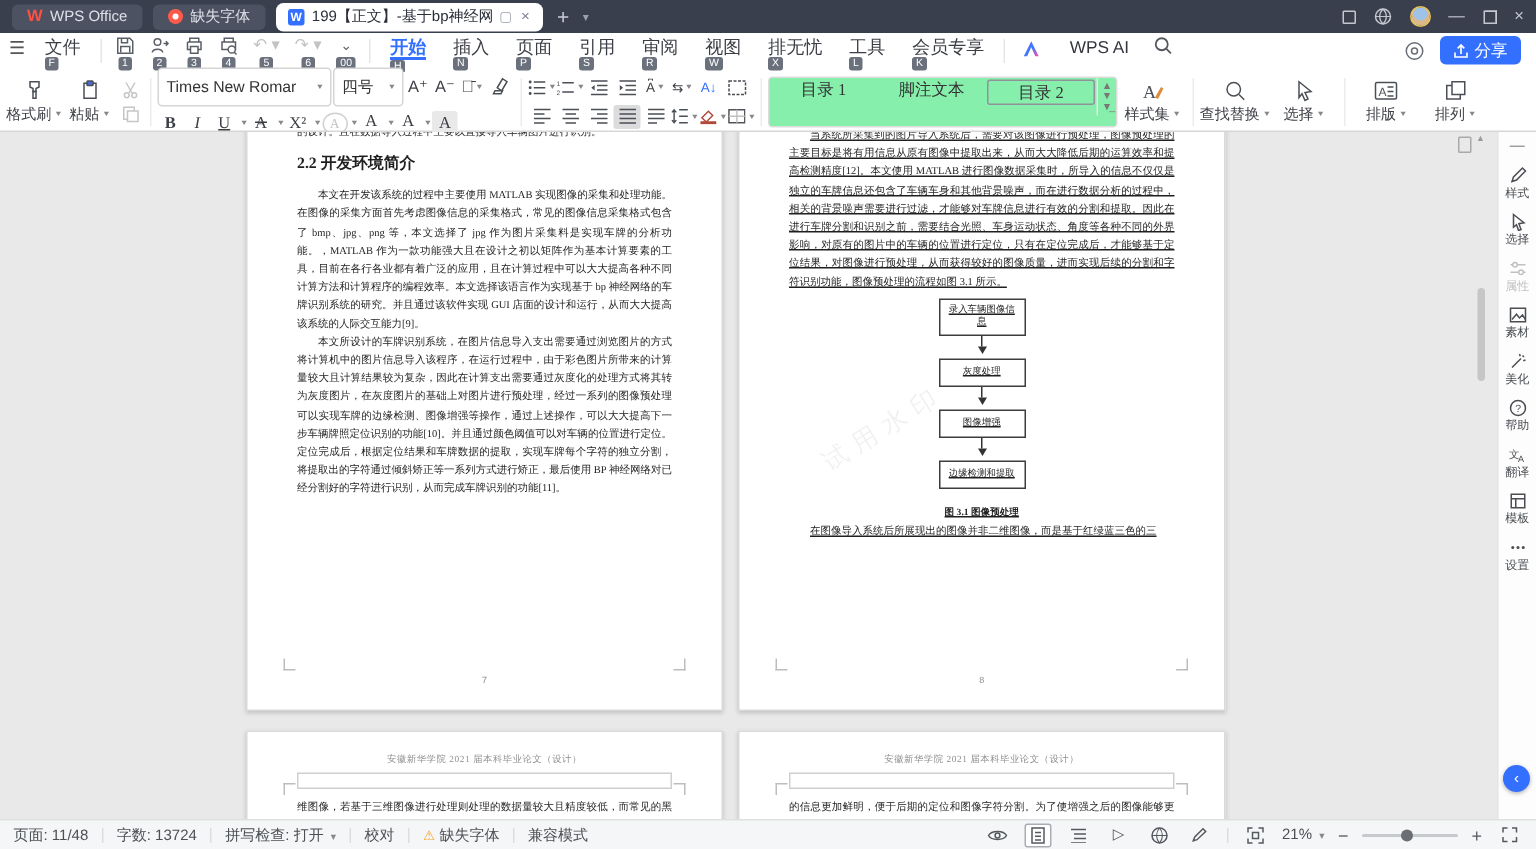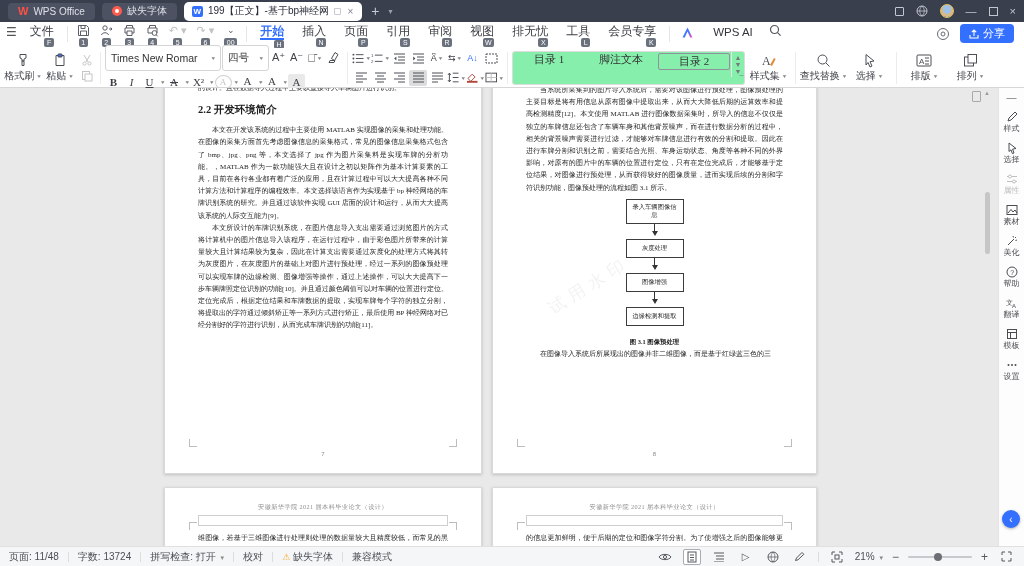--- a/index.html
+++ b/index.html
@@ -23,21 +23,21 @@
   .tb-right { margin-left:auto; display:flex; align-items:center; gap:12px; color:#c3c7d0; }
   .winbtn { font-size:11px; line-height:11px; color:#c3c7d0; }
   .sq-ico { width:9px; height:9px; border:1px solid #c3c7d0; border-radius:1px; }
   .restore-ico { position:relative; width:9px; height:9px; }
   .restore-ico::before { content:""; position:absolute; left:0; bottom:0; width:7px; height:7px; border:1px solid #c3c7d0; }
   .restore-ico::after { content:""; position:absolute; right:0; top:0; width:7px; height:7px; border-top:1px solid #c3c7d0; border-right:1px solid #c3c7d0; }
   .avatar { width:14px; height:14px; border-radius:50%; background:radial-gradient(circle at 50% 35%, #9fc3e8 0 45%, #d9b98a 46% 75%, #7ba0c8 76%); border:1px solid #e8c35a; }
 
   
   .menubar { position:absolute; top:22px; left:0; right:0; height:26px; background:#fff; display:flex; align-items:flex-start; padding:2px 10px 0 6px; font-size:12px; color:#3b3e44; }
-  .mitem { display:flex; flex-direction:column; align-items:flex-end; padding:0 9px; }
+  .mitem { display:flex; flex-direction:column; align-items:flex-start; padding:0 9px; }
   .mlabel { line-height:14px; white-space:nowrap; }
   .keytip { margin-top:0px; font-size:7px; line-height:9px; background:#6a707c; color:#fff; border-radius:2px; padding:0 2.5px; min-width:9px; text-align:center; }
   .mactive .mlabel { color:#3470ff; font-weight:bold; border-bottom:2px solid #3470ff; }
   .qa { display:flex; flex-direction:column; align-items:center; padding:0 5px; }
   .qa svg { display:block; }
   .qa .keytip { margin-top:1px; }
   .menu-sep { width:1px; height:16px; background:#e6e6e6; margin:2px 4px 0; }
   .burger { font-size:12px; color:#555; padding:1px 4px 0 0; }
   .ai-item { display:flex; align-items:center; gap:20px; padding:0 8px; line-height:16px; font-size:11.5px; color:#33363c; }
   .search-item { padding:0 8px; }
@@ -508,21 +508,21 @@
         <p class="p-ind">本文在开发该系统的过程中主要使用 MATLAB 实现图像的采集和处理功能。在图像的采集方面首先考虑图像信息的采集格式，常见的图像信息采集格式包含了 bmp、jpg、png 等，本文选择了 jpg 作为图片采集料是实现车牌的分析功能。，MATLAB 作为一款功能强大且在设计之初以矩阵作为基本计算要素的工具，目前在各行各业都有着广泛的应用，且在计算过程中可以大大提高各种不同计算方法和计算程序的编程效率。本文选择该语言作为实现基于 bp 神经网络的车牌识别系统的研究。并且通过该软件实现 GUI 店面的设计和运行，从而大大提高该系统的人际交互能力[9]。</p>
         <p class="p-ind">本文所设计的车牌识别系统，在图片信息导入支出需要通过浏览图片的方式将计算机中的图片信息导入该程序，在运行过程中，由于彩色图片所带来的计算量较大且计算结果较为复杂，因此在计算支出需要通过灰度化的处理方式将其转为灰度图片，在灰度图片的基础上对图片进行预处理，经过一系列的图像预处理可以实现车牌的边缘检测、图像增强等操作，通过上述操作，可以大大提高下一步车辆牌照定位识别的功能[10]。并且通过颜色阈值可以对车辆的位置进行定位。定位完成后，根据定位结果和车牌数据的提取，实现车牌每个字符的独立分割，将提取出的字符通过倾斜矫正等一系列方式进行矫正，最后使用 BP 神经网络对已经分割好的字符进行识别，从而完成车牌识别的功能[11]。</p>
       </div>
       <div class="cm cm-bl"></div>
       <div class="cm cm-br"></div>
       <div class="pgnum">7</div>
     </div>
 
     <div class="page" style="left:492px; top:-10px; width:325px; height:396px;">
       <div class="watermark">试用水印</div>
-      <div class="pbody" style="padding-top:5px;">
+      <div class="pbody" style="padding-top:5px;text-decoration:underline;">
         <p class="p-ind">当系统所采集到的图片导入系统后，需要对该图像进行预处理，图像预处理的主要目标是将有用信息从原有图像中提取出来，从而大大降低后期的运算效率和提高检测精度[12]。本文使用 MATLAB 进行图像数据采集时，所导入的信息不仅仅是独立的车牌信息还包含了车辆车身和其他背景噪声，而在进行数据分析的过程中，相关的背景噪声需要进行过滤，才能够对车牌信息进行有效的分割和提取。因此在进行车牌分割和识别之前，需要结合光照、车身运动状态、角度等各种不同的外界影响，对原有的图片中的车辆的位置进行定位，只有在定位完成后，才能够基于定位结果，对图像进行预处理，从而获得较好的图像质量，进而实现后续的分割和字符识别功能，图像预处理的流程如图 3.1 所示。</p>
         <div class="flow">
           <div class="fbox">录入车辆图像信息</div>
           <div class="farrow"></div>
             <div class="fhead"></div>
           <div class="fbox">灰度处理</div>
           <div class="farrow"></div>
             <div class="fhead"></div>
           <div class="fbox">图像增强</div>
           <div class="farrow"></div>

